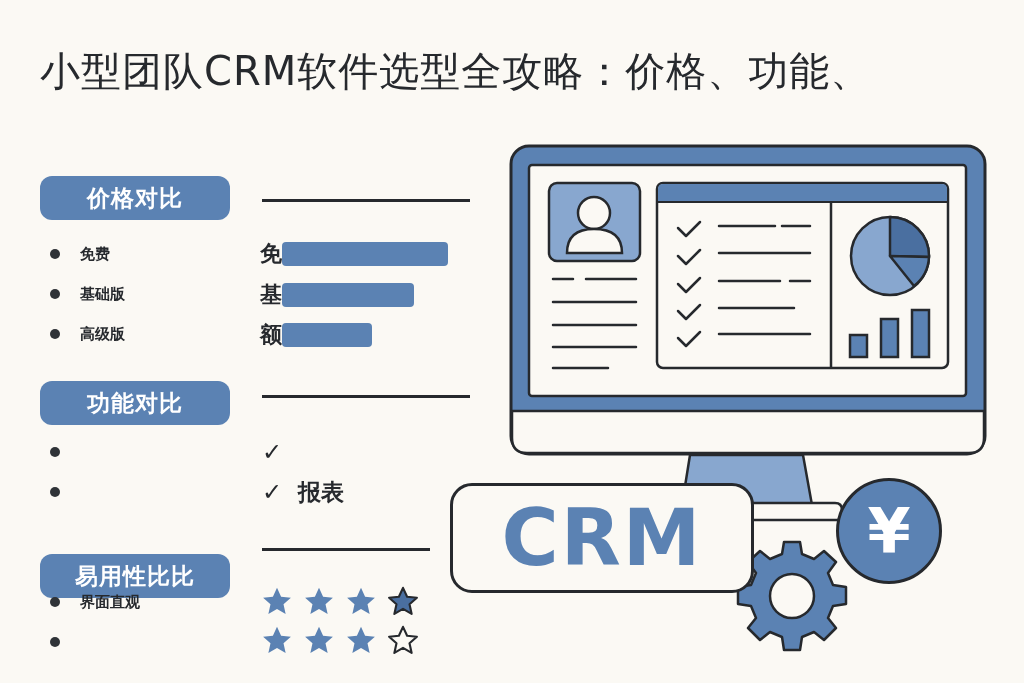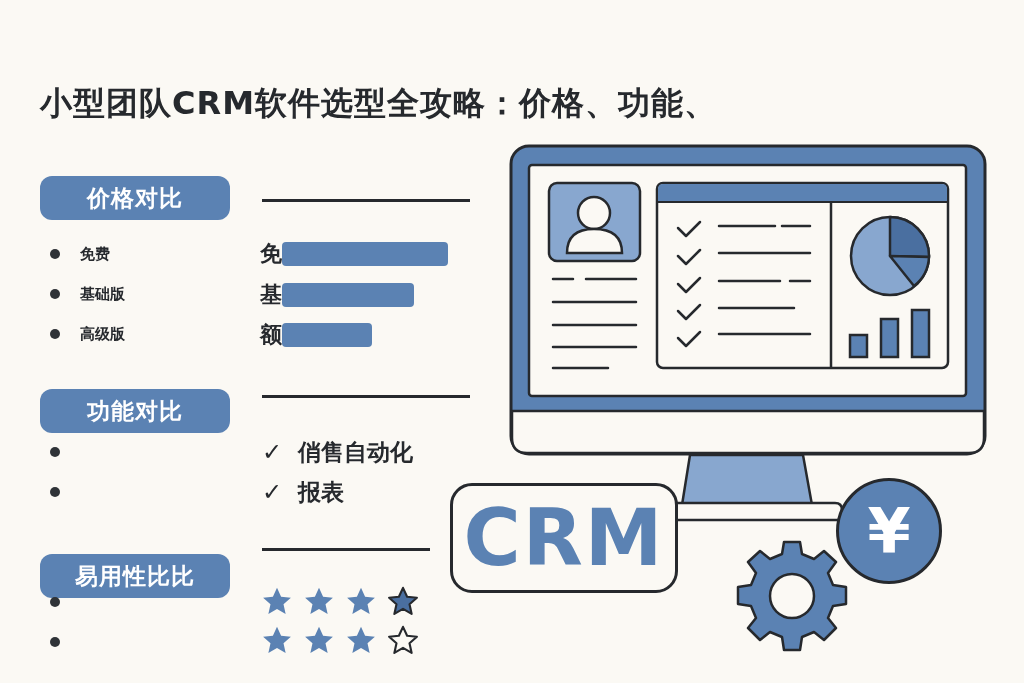--- a/index.html
+++ b/index.html
@@ -5,22 +5,22 @@
     html, body { margin: 0; padding: 0; }
     body {
       width: 1024px; height: 683px; overflow: hidden;
       background: #fbf9f4;
       font-family: "DejaVu Sans", sans-serif;
       color: #26292d;
       position: relative;
     }
     .title {
       position: absolute; left: 40px; top: 42px; width: 960px;
-      font-size: 32px; font-weight: bold; line-height: 58px;
-      letter-spacing: 1px; color: #26292d; margin-top: 32px;
+      font-size: 40px; font-weight: normal; line-height: 58px;
+      letter-spacing: 1px; color: #26292d;
     }
     .pill {
       position: absolute; left: 40px; width: 190px; height: 44px;
       background: #5b82b3; border-radius: 12px;
       color: #fff; font-size: 23px; font-weight: bold;
       display: flex; align-items: center; justify-content: center;
       letter-spacing: 1px;
     }
     .rule { position: absolute; height: 3px; background: #26292d; }
     .bullet-row {
@@ -29,21 +29,21 @@
     }
     .dot { width: 10px; height: 10px; border-radius: 50%; background: #2f3337; margin-right: 20px; }
     .bar-row { position: absolute; left: 260px; height: 30px; display: flex; align-items: center; font-size: 22px; font-weight: bold; }
     .bar { height: 24px; background: #5b82b3; border-radius: 4px; }
     .check-row { position: absolute; left: 262px; height: 36px; display: flex; align-items: center; font-size: 23px; font-weight: bold; }
     .check-row .chk { font-size: 24px; margin-right: 16px; }
     .stars { position: absolute; left: 260px; display: flex; gap: 8px; }
     .star { width: 34px; height: 34px; }
     svg.illus { position: absolute; left: 0; top: 0; }
     .crm-box {
-      position: absolute; left: 450px; top: 483px; width: 228px; height: 110px;
+      position: absolute; left: 450px; top: 483px; width: 304px; height: 110px;
       border: 3px solid #26292d; border-radius: 22px; background: #fbf9f4;
       display: flex; align-items: center; justify-content: center;
       font-family: "DejaVu Sans", sans-serif; font-weight: bold; font-size: 78px;
       color: #5b82b3; letter-spacing: 2px; box-sizing: border-box;
     }
     .yen {
       position: absolute; left: 836px; top: 478px; width: 106px; height: 106px;
       border-radius: 50%; background: #5b82b3; border: 3px solid #26292d;
       box-sizing: border-box; color: #fff; font-weight: bold; font-size: 62px;
       display: flex; align-items: center; justify-content: center;
@@ -78,43 +78,43 @@
 </div>
 <div class="bar-row" style="top:280px">
   <span>基</span>
   <span class="bar" style="width:132px"></span>
 </div>
 <div class="bar-row" style="top:320px">
   <span>额</span>
   <span class="bar" style="width:90px"></span>
 </div>
 
-<div class="pill" style="top:389px">功能对比</div>
+<div class="pill" style="top:381px">功能对比</div>
 <div class="rule" style="left:262px; top:395px; width:208px"></div>
 
 <div class="bullet-row" style="top:434px">
   <span class="dot"></span>
 </div>
 <div class="bullet-row" style="top:474px">
   <span class="dot"></span>
 </div>
 <div class="check-row" style="top:434px">
   <span class="chk">✓</span>
-  <span>俏售自动化</span>
 </div>
 <div class="check-row" style="top:474px">
   <span class="chk">✓</span>
   <span>报表</span>
 </div>
 
 <div class="pill" style="top:554px">易用性比比</div>
 <div class="rule" style="left:262px; top:548px; width:168px"></div>
 
 <div class="bullet-row" style="top:584px">
   <span class="dot"></span>
+  <span>界面直观</span>
 </div>
 <div class="bullet-row" style="top:624px">
   <span class="dot"></span>
 </div>
 
 <div class="stars" style="top:585px">
   <svg class="star" viewBox="0 0 24 24">
       <path d="M12 2l2.9 6.3 6.9.7-5.2 4.6 1.5 6.8L12 16.9 5.9 20.4l1.5-6.8L2.2 9l6.9-.7z" fill="#5b82b3"></path>
     </svg>
   <svg class="star" viewBox="0 0 24 24">

